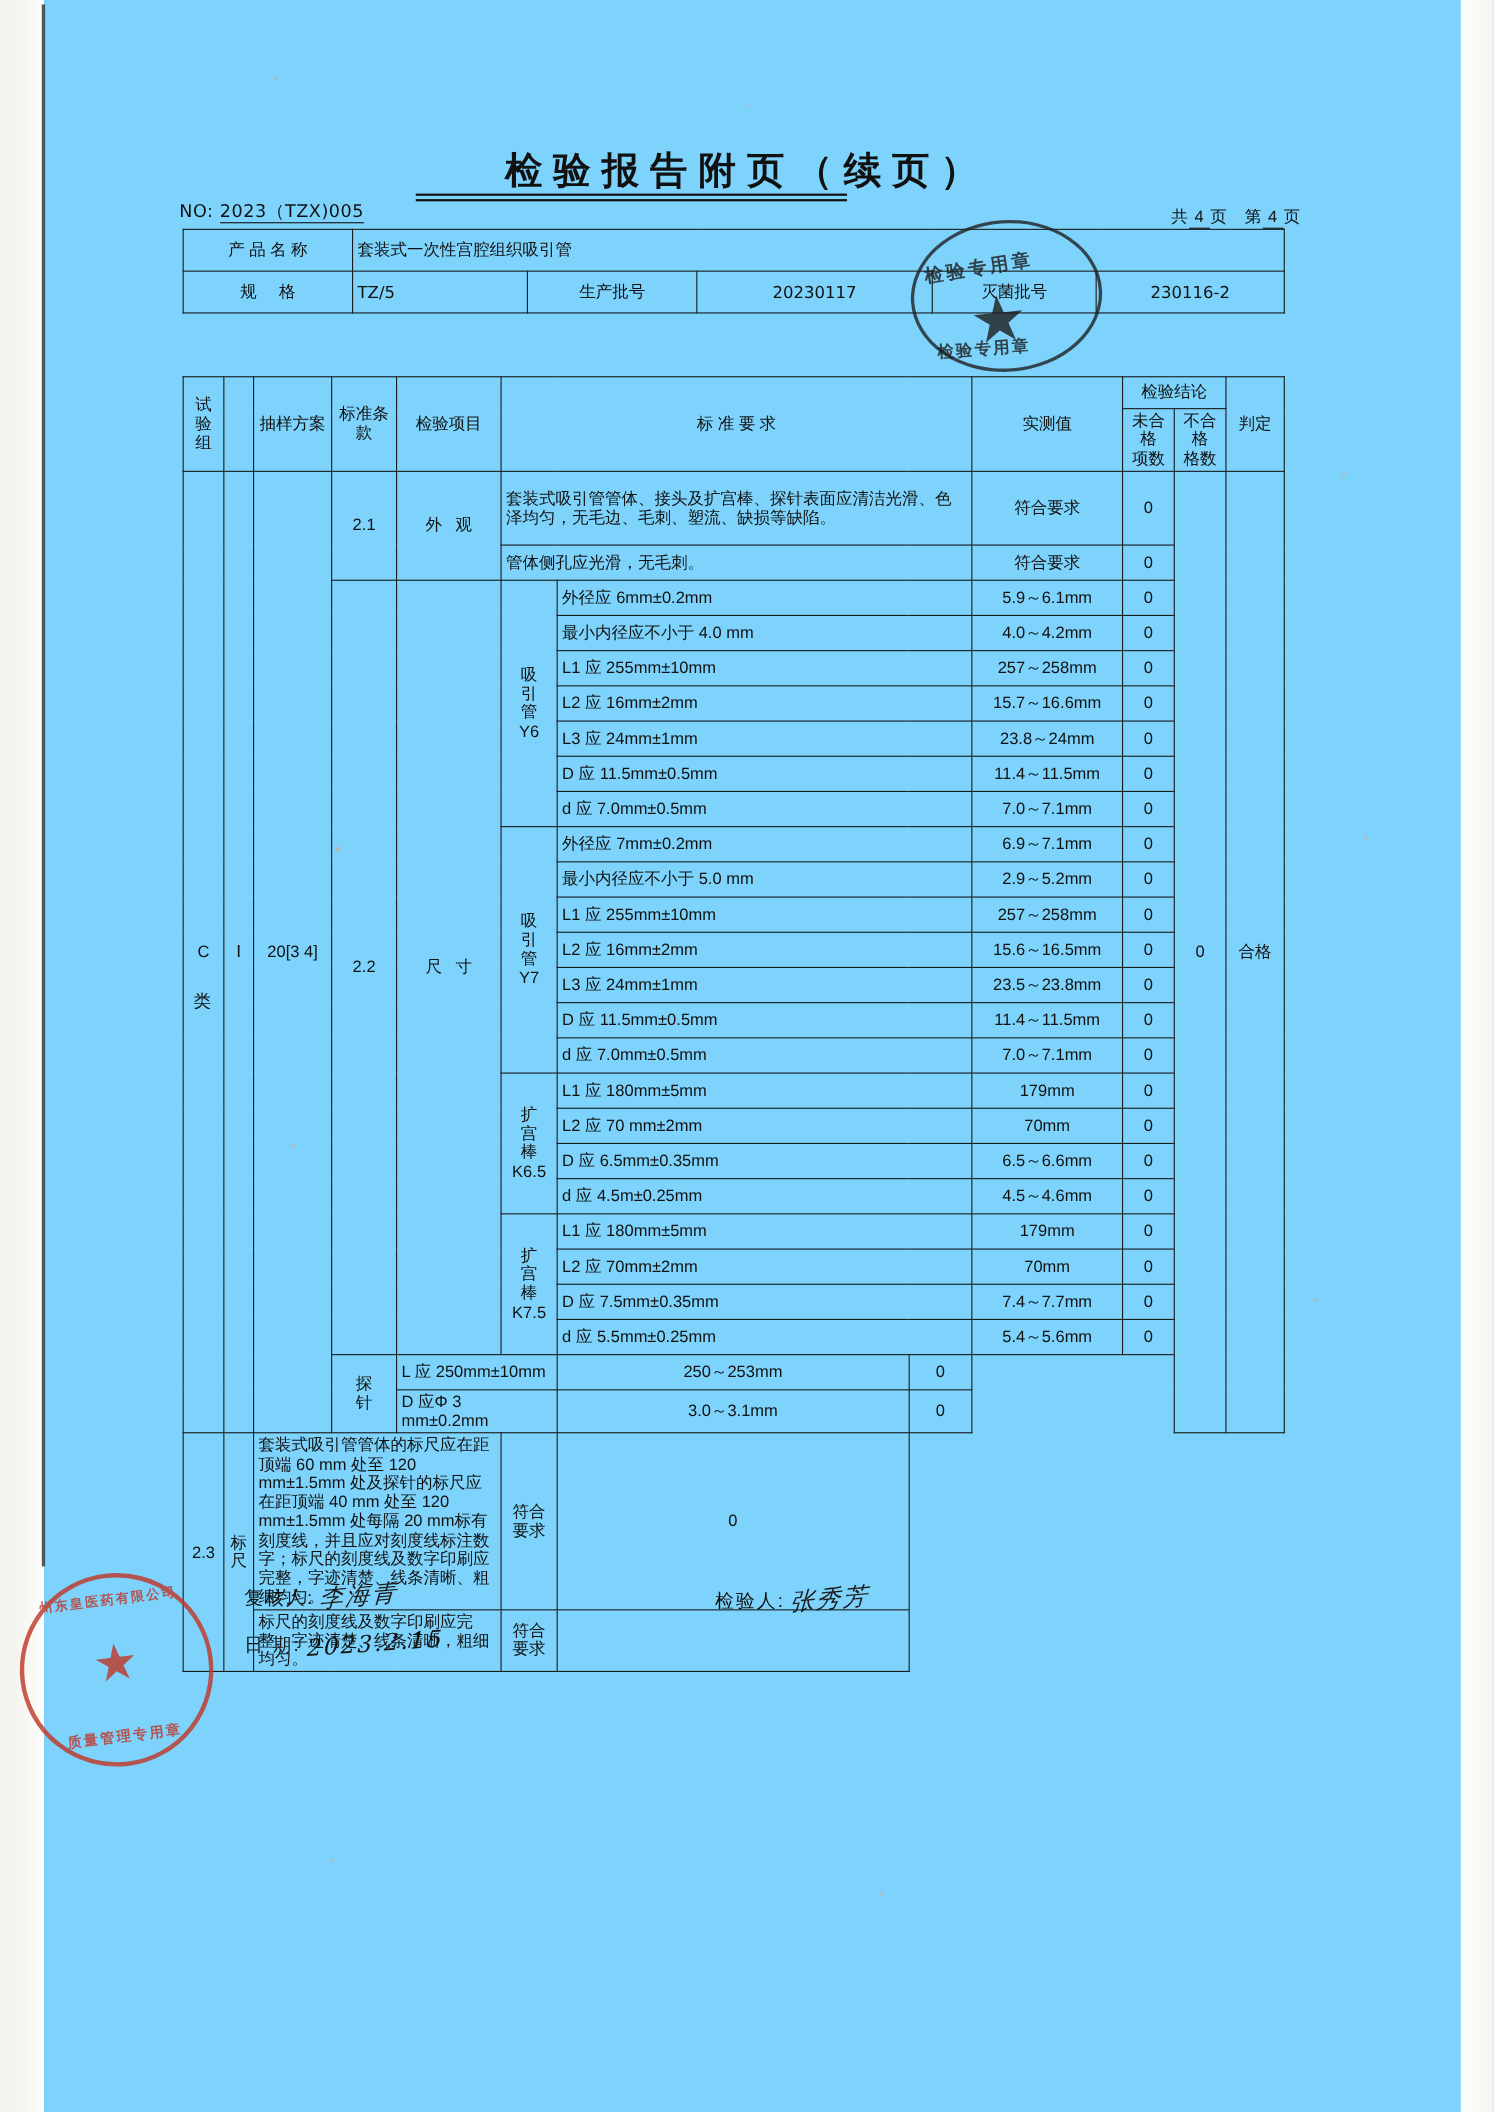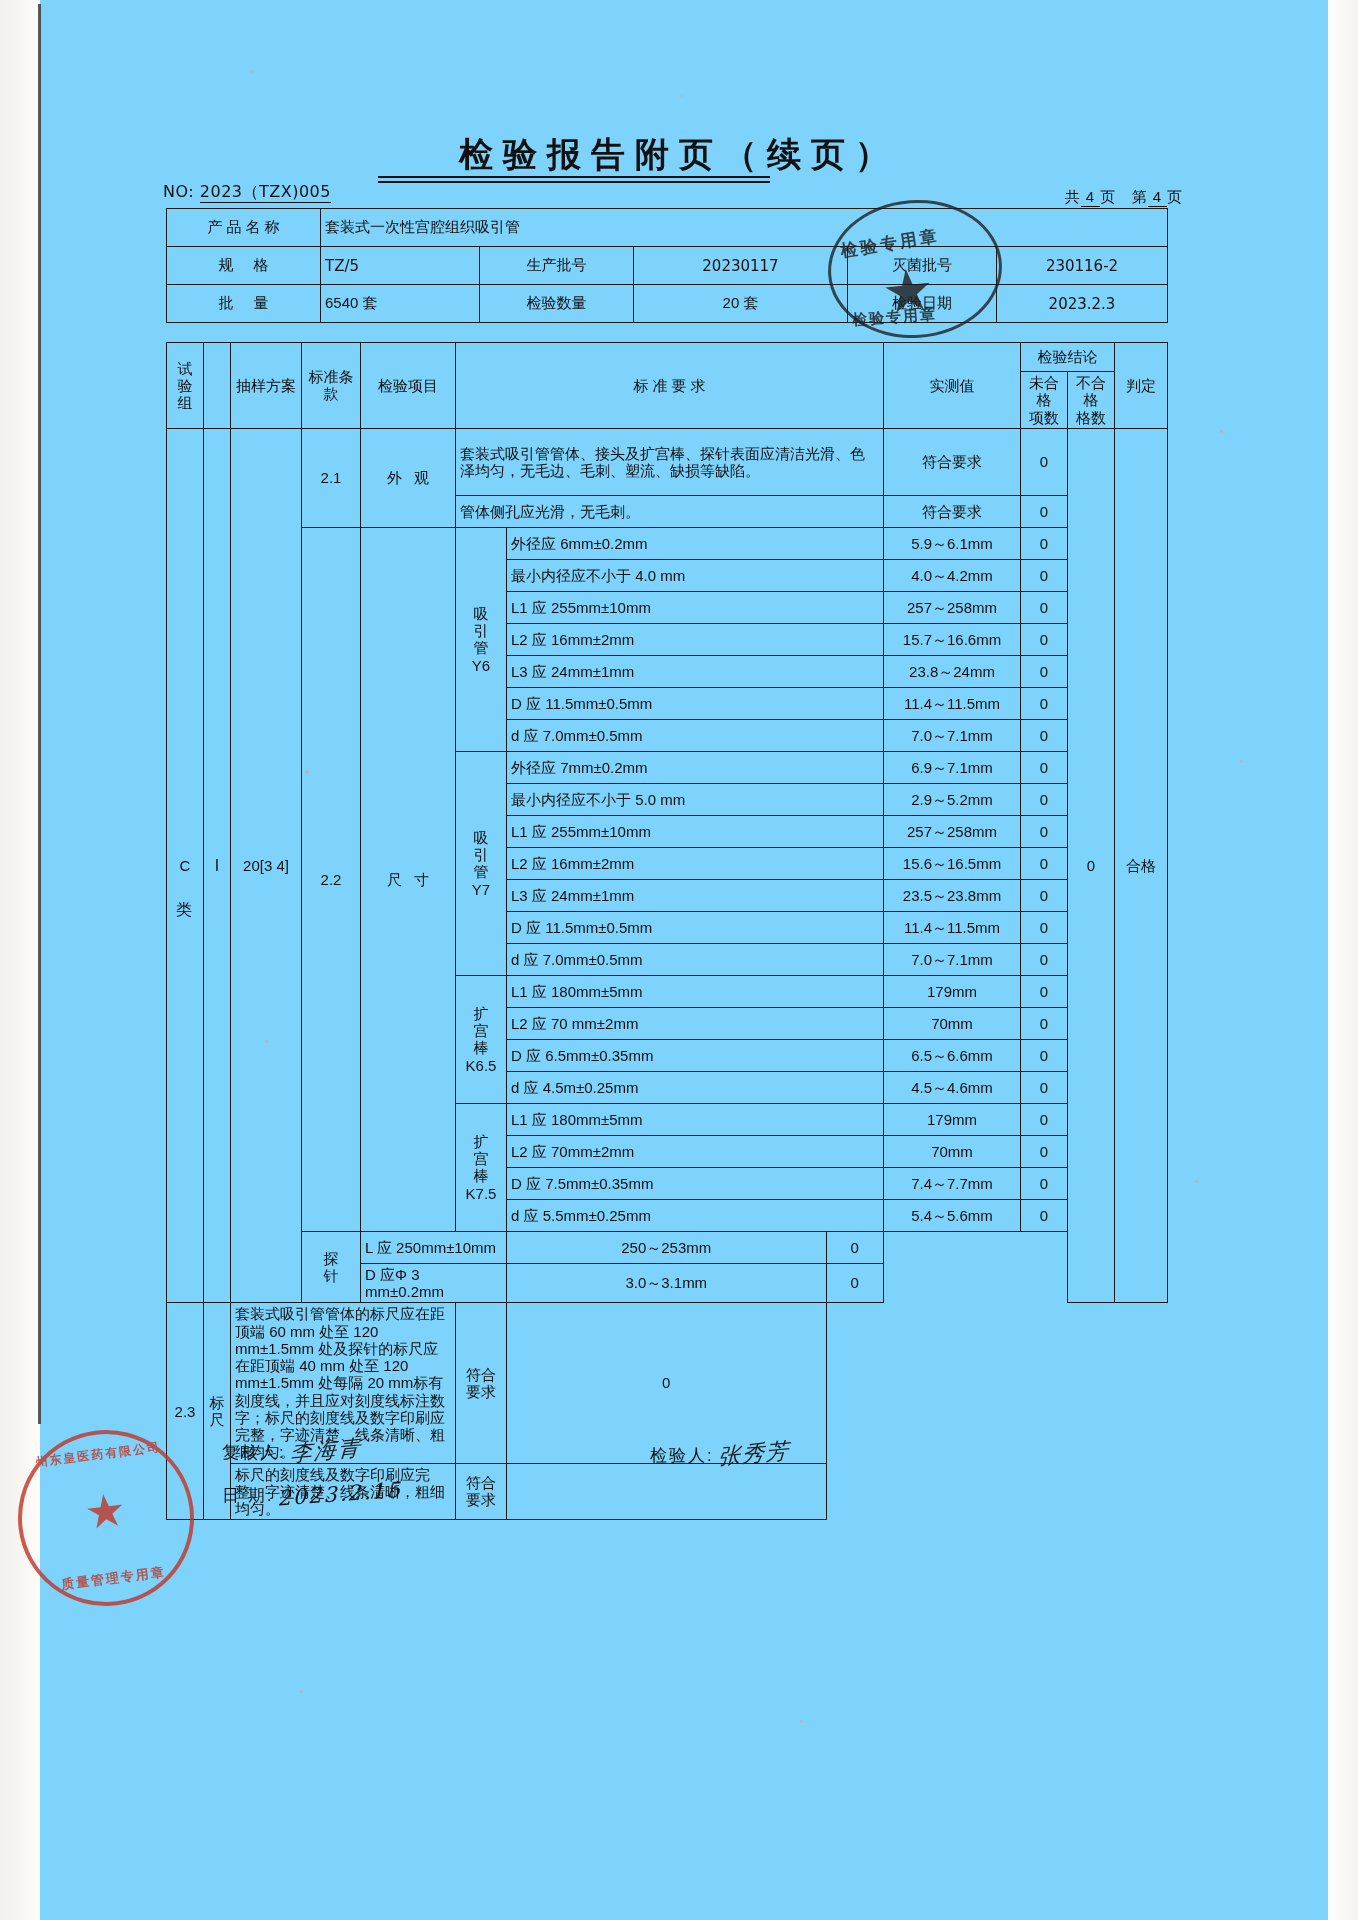--- a/index.html
+++ b/index.html
@@ -192,28 +192,20 @@
       <td class="l" colspan="5">套装式一次性宫腔组织吸引管</td>
     </tr>
     <tr>
       <td class="c sp2">规  格</td>
       <td class="l mono" style="width:150px">TZ/5</td>
       <td class="c" style="width:145px">生产批号</td>
       <td class="c mono" style="width:205px">20230117</td>
       <td class="c" style="width:140px">灭菌批号</td>
       <td class="c mono">230116-2</td>
     </tr>
-    <tr>
-      <td class="c sp2">批  量</td>
-      <td class="l">6540 套</td>
-      <td class="c">检验数量</td>
-      <td class="c">20 套</td>
-      <td class="c">检验日期</td>
-      <td class="c mono">2023.2.3</td>
-    </tr>
   </tbody>
     </table>
 
   <div class="stamp-round stamp-top"></div>
   <div class="stamp-star">★</div>
   <div class="stamp-txt stamp-arc1">检验专用章</div>
   <div class="stamp-txt stamp-arc2">检验专用章</div>
 
   <table class="tbl main-tbl">
 

